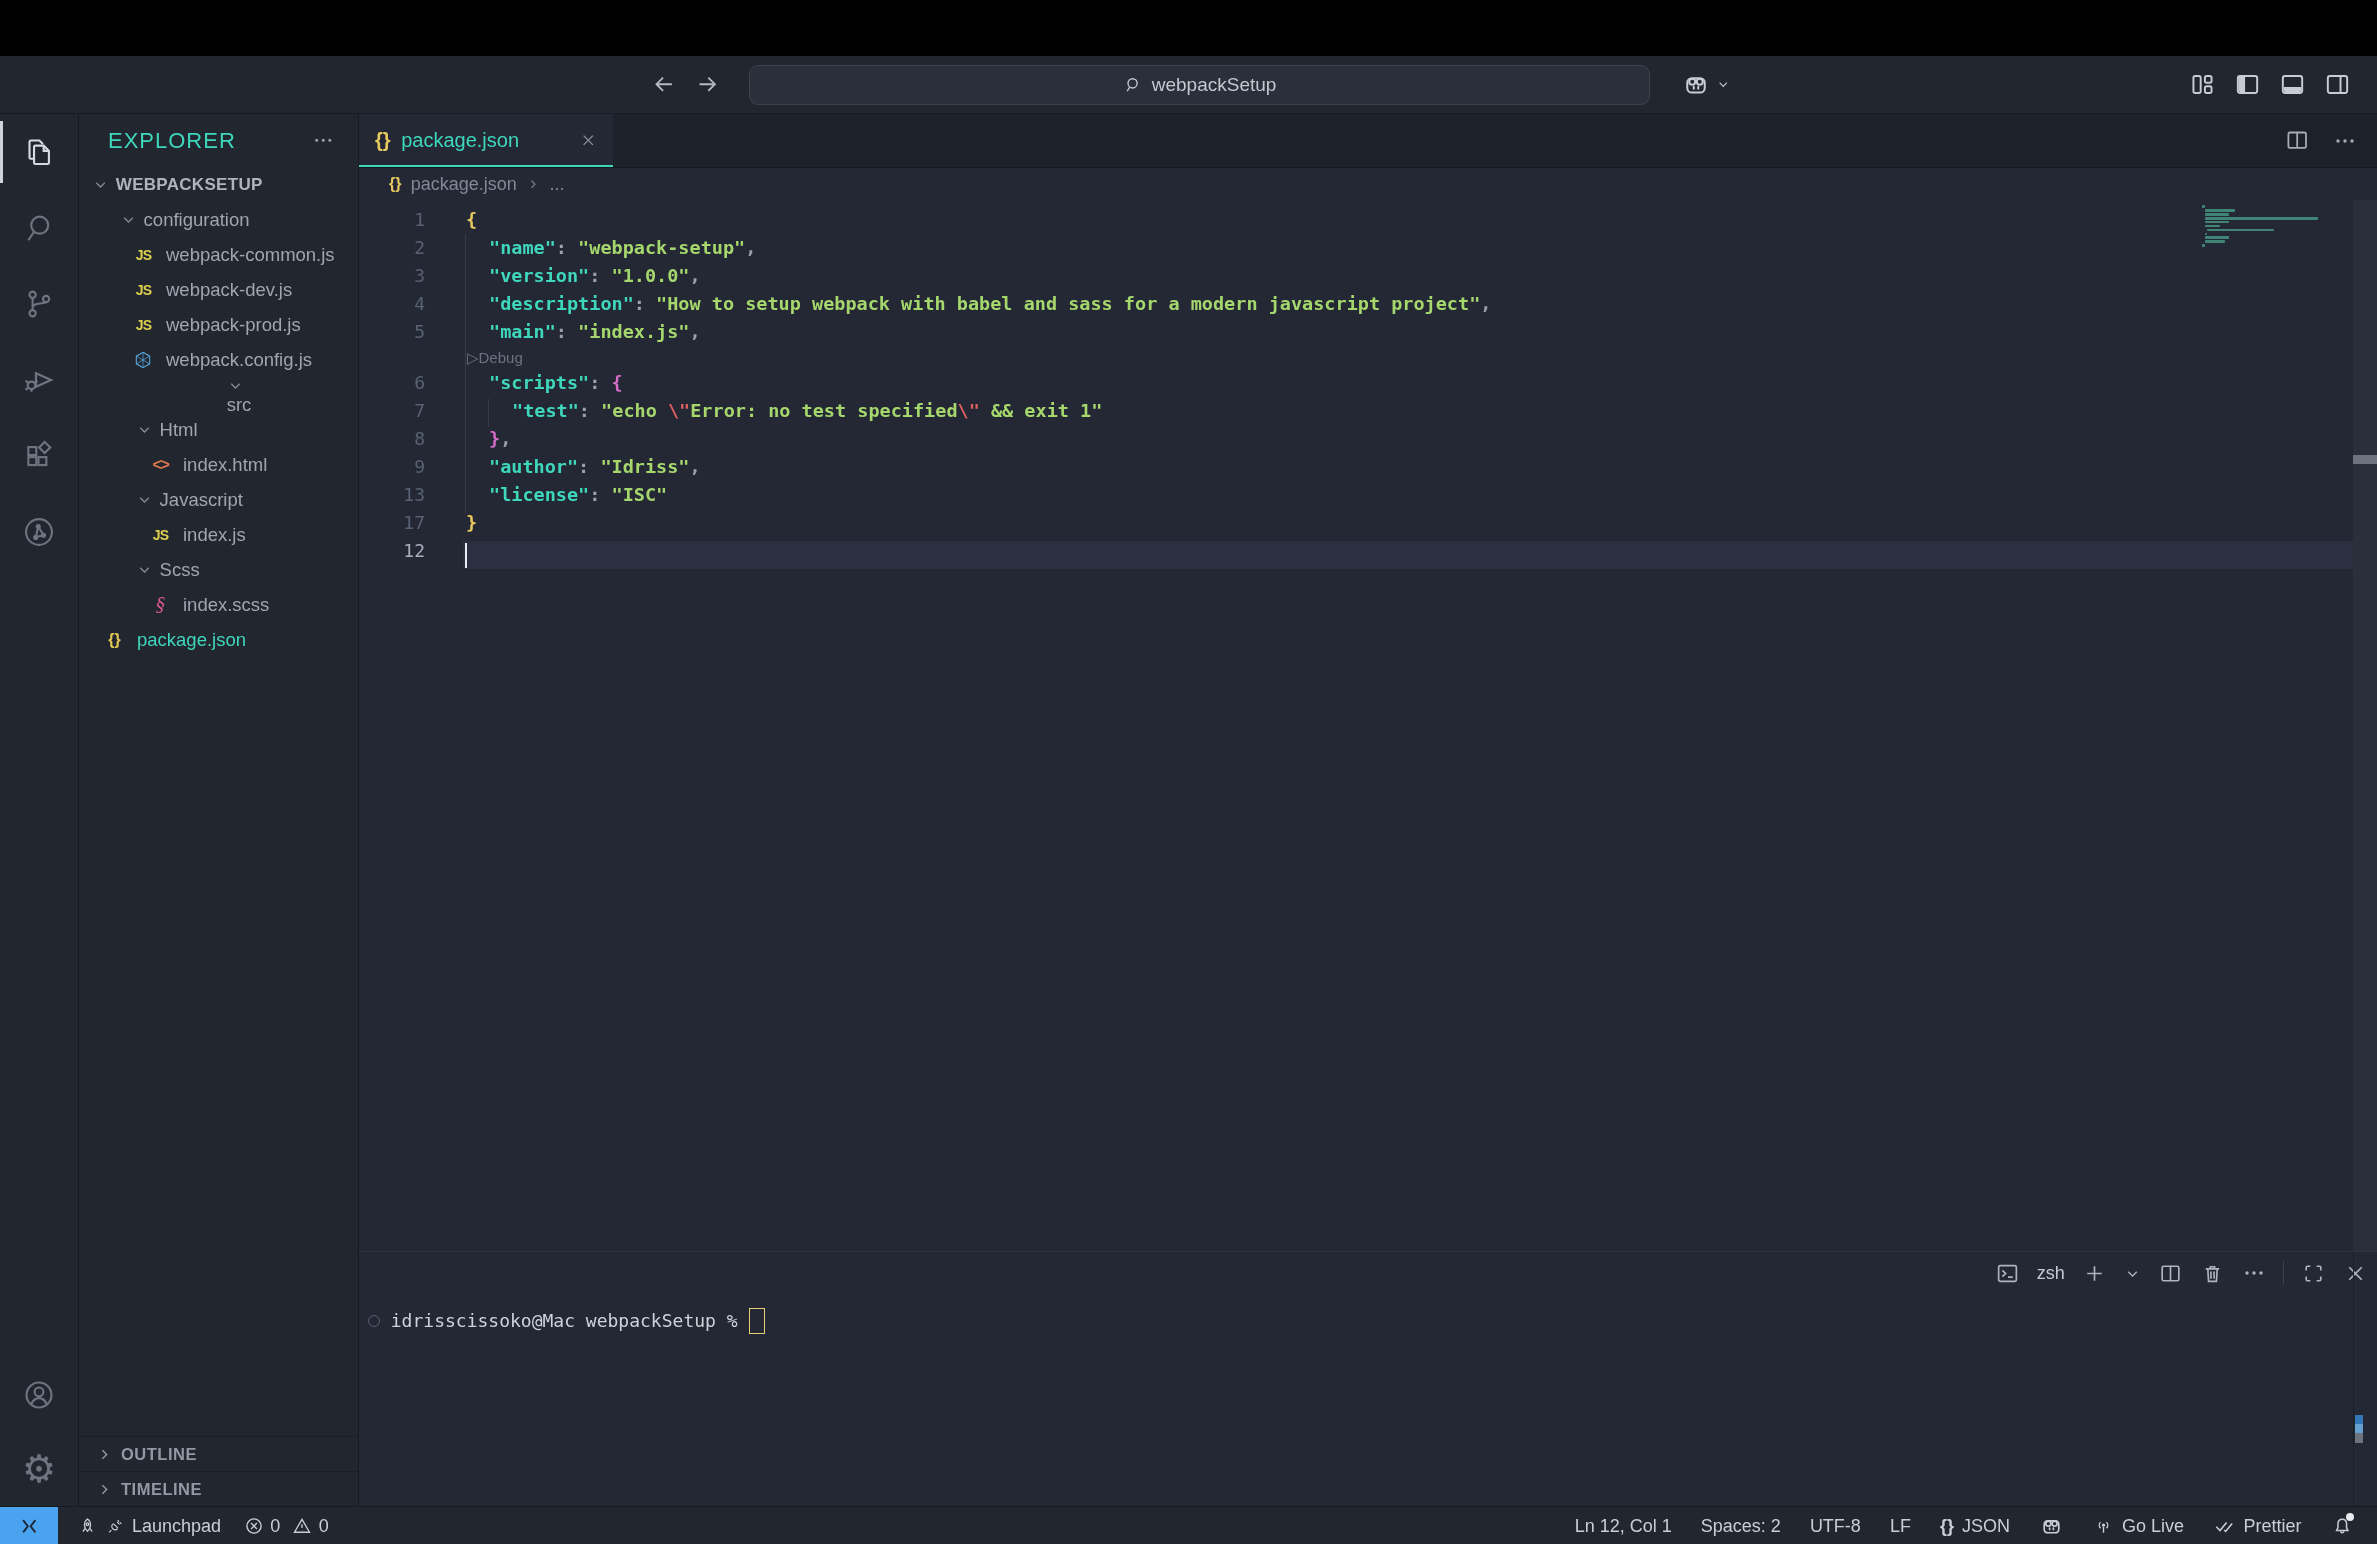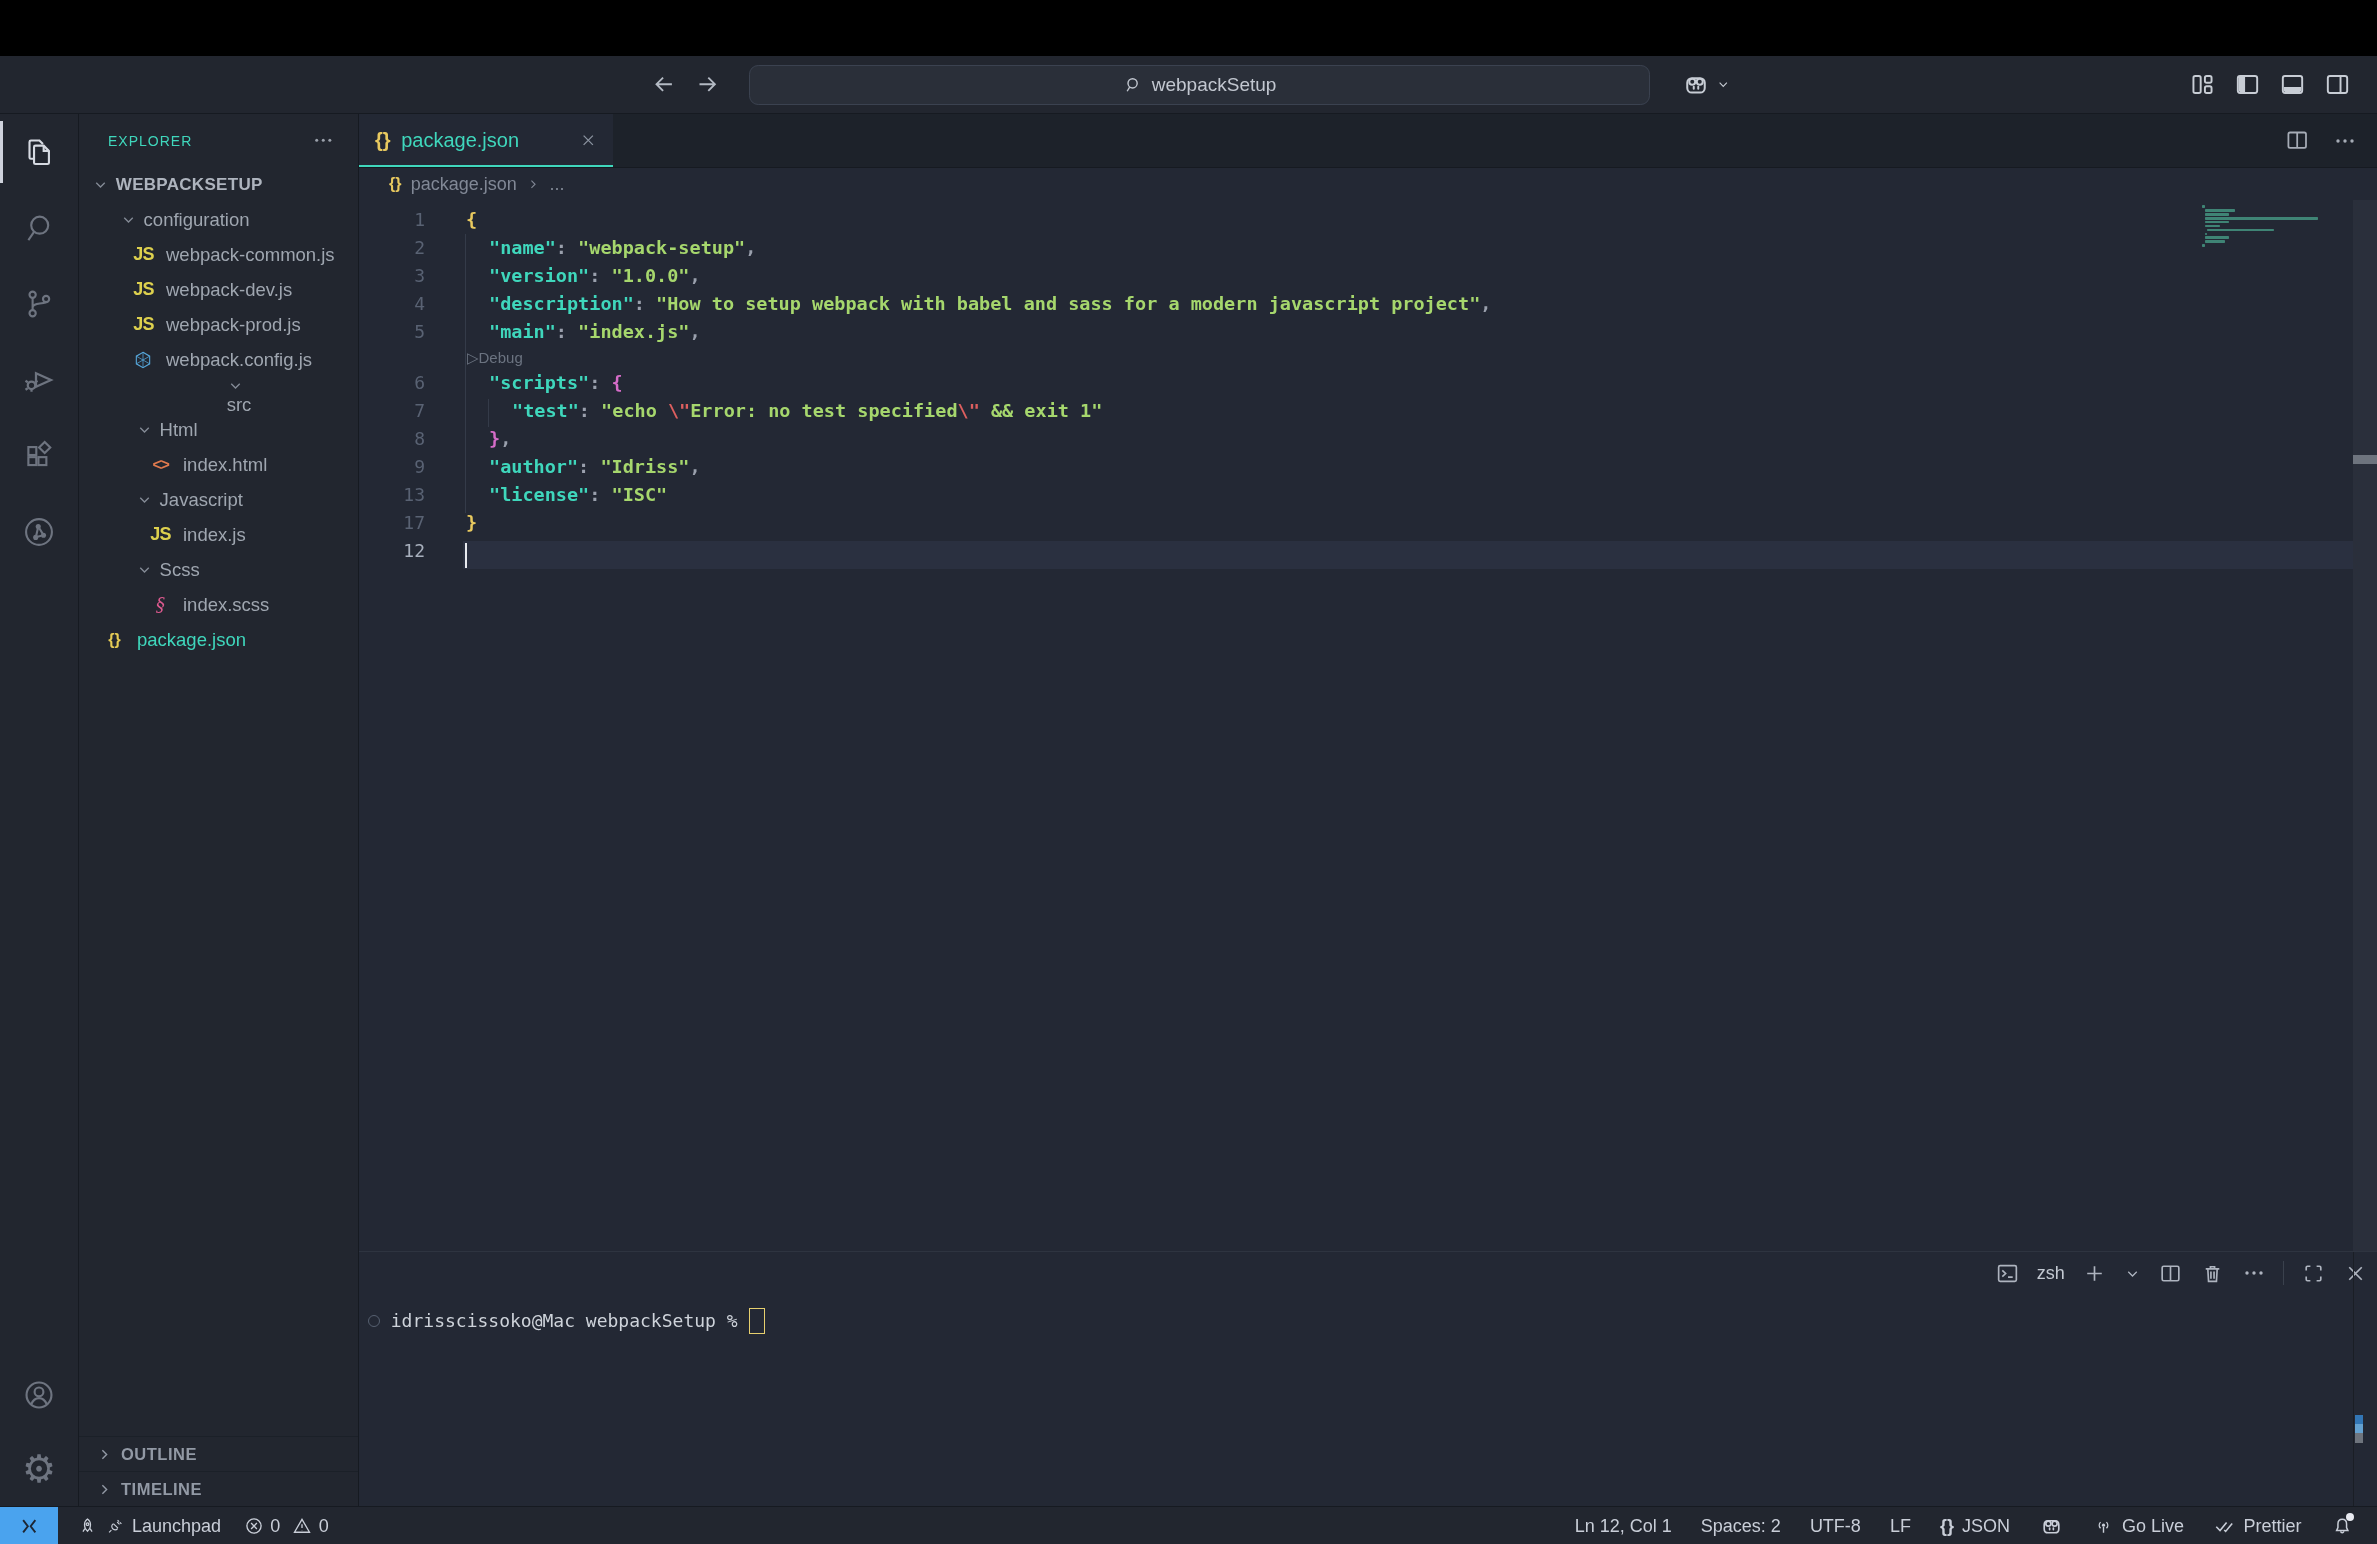--- a/index.html
+++ b/index.html
@@ -30,28 +30,28 @@
                display:flex;flex-direction:column;flex-shrink:0;}
   .act{position:relative;height:76px;display:flex;align-items:center;justify-content:center;color:var(--icon);}
   .act.active{color:#d6dae2;}
   .act.active::before{content:"";position:absolute;left:0;top:6.6px;bottom:6.6px;width:3.3px;background:#cfd2dc;}
   .act-bottom{margin-top:auto;}
   .gear-glyph{font-family:"DejaVu Sans",sans-serif;font-size:38px;line-height:1;}
   
   .sidebar{width:279px;background:var(--bg-shell);border-right:0.7px solid var(--border);
            position:relative;flex-shrink:0;display:flex;flex-direction:column;}
   .side-header{height:53px;display:flex;align-items:center;justify-content:space-between;
-               padding:0 24px 0 29px;color:var(--accent);font-size:14px;letter-spacing:1px;}
+               padding:0 24px 0 29px;color:var(--accent);font-size:22px;letter-spacing:1px;}
   .side-header .dots{color:#9aa0aa;}
   .tree{flex:0 0 auto;}
   .trow{height:35px;display:flex;align-items:center;font-size:18.5px;color:var(--treefg);cursor:pointer;}
   .trow .chev{width:17px;margin-right:6.6px;color:#848b96;flex-shrink:0;}
   .trow.root{font-weight:700;color:#aeb4be;font-size:17px;letter-spacing:0.3px;}
   .trow .fi{width:21px;margin-right:12px;text-align:center;flex-shrink:0;}
-  .fi-js{color:var(--js-icon,#ddd04e);font-weight:700;font-size:18px;letter-spacing:-0.7px;}
+  .fi-js{color:var(--js-icon,#ddd04e);font-weight:700;font-size:14px;letter-spacing:-0.7px;}
   .fi-html{color:#e07a4e;font-weight:700;font-size:16px;letter-spacing:-1.3px;}
   .fi-scss{color:#dd5a8f;font-family:"DejaVu Serif",serif;font-style:italic;font-size:18px;}
   .fi-json{color:#e5cb55;font-weight:700;font-size:16px;}
   .trow.selected{color:var(--accent);}
   .side-sections{margin-top:auto;}
   .section{height:34px;border-top:1.3px solid #1b2028;display:flex;align-items:center;
            padding-left:17px;color:#9299a5;font-weight:700;font-size:16.5px;letter-spacing:0.5px;gap:8px;}
   
   .editor-col{flex:1;display:flex;flex-direction:column;min-width:0;}
   .tabbar{height:53px;background:var(--bg-tabstrip);display:flex;position:relative;border-bottom:0.7px solid var(--border);}

